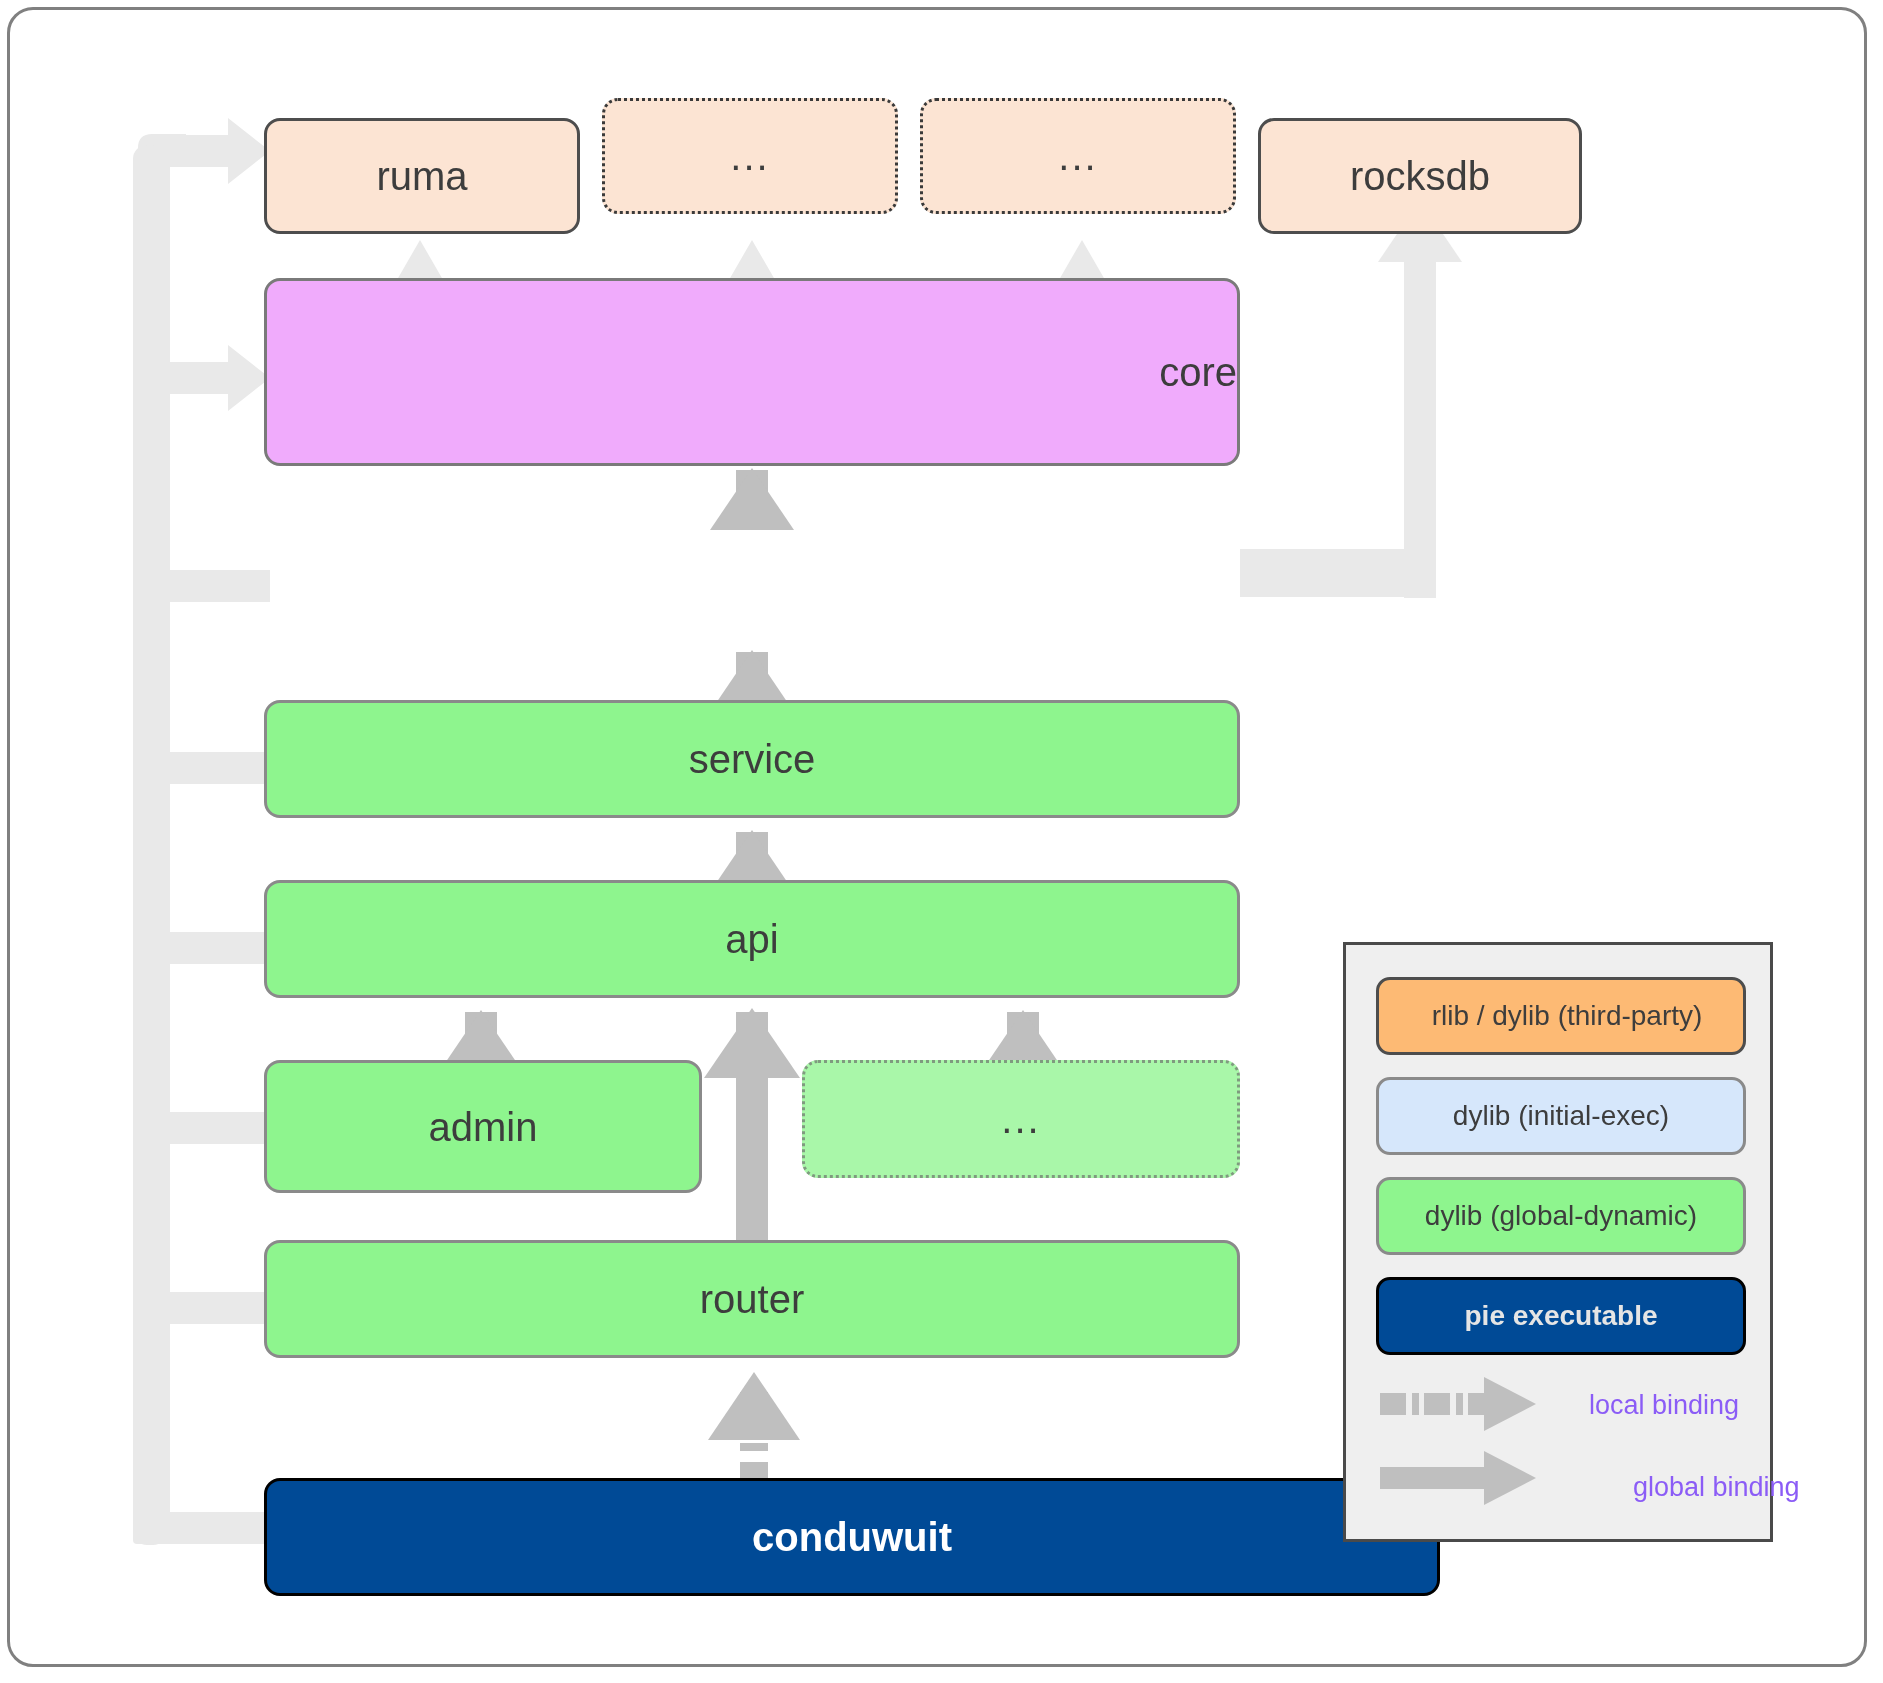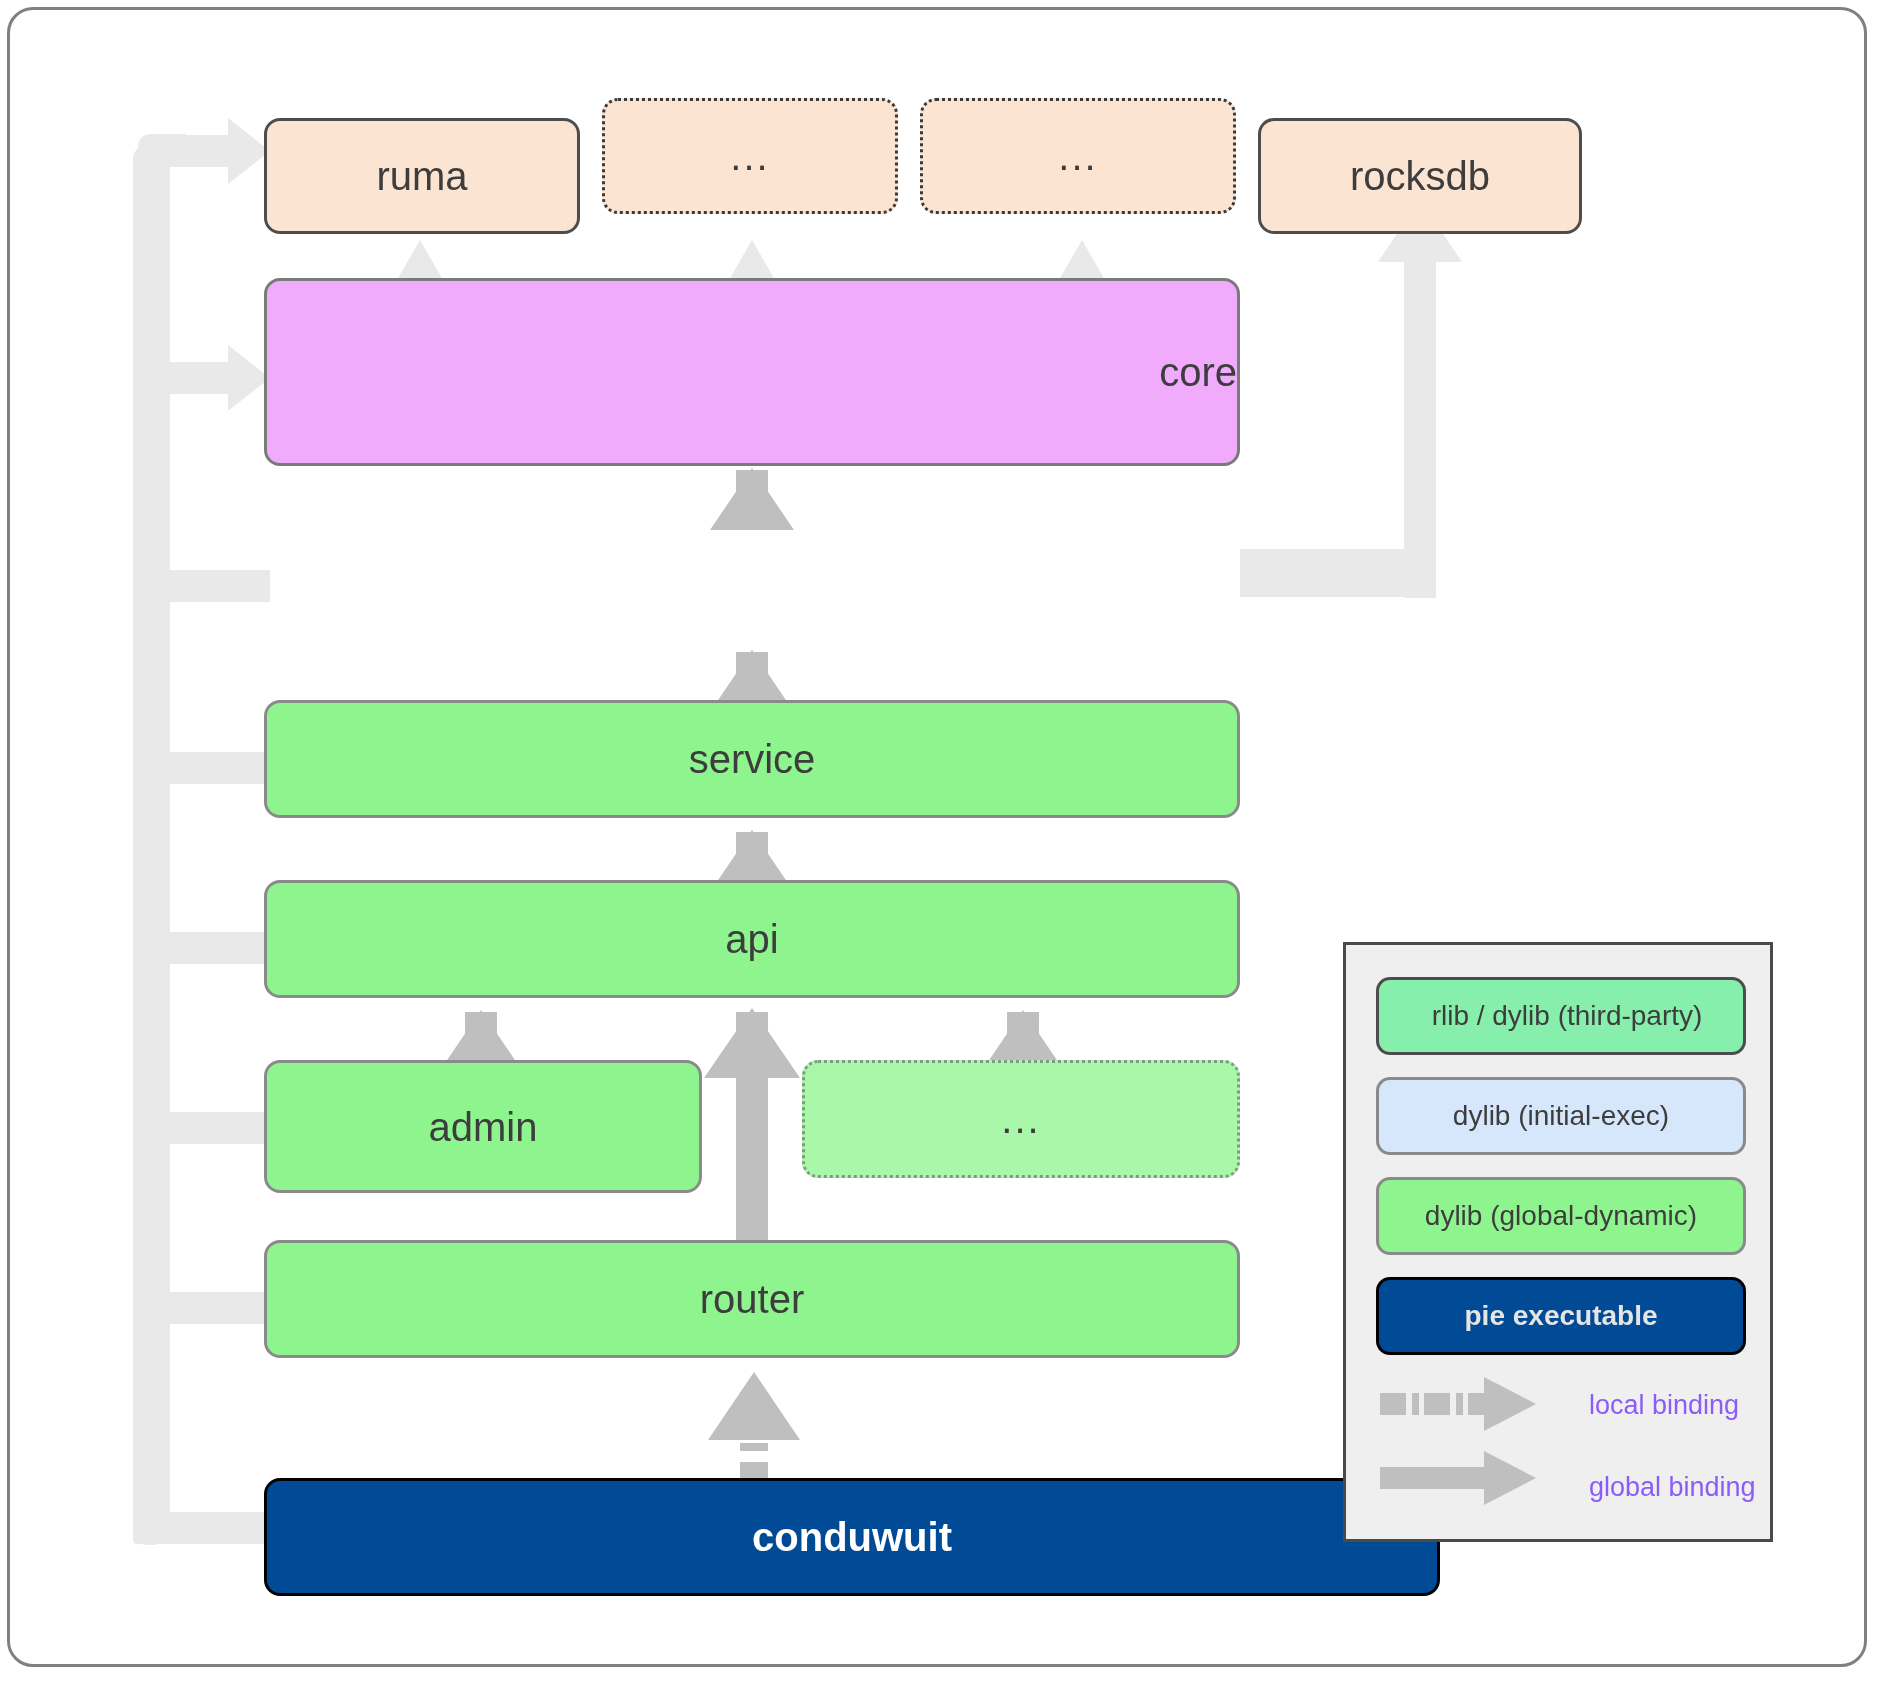--- a/index.html
+++ b/index.html
@@ -97,34 +97,34 @@
     width: 370px;
     height: 78px;
     box-sizing: border-box;
     border-radius: 14px;
     display: flex;
     align-items: center;
     justify-content: center;
     font-size: 28px;
     color: #3d3d3d;
   }
-  .lg-chip.third   { background:#86efac; border:3px solid #4d4d4d; top: 32px; padding-left: 12px; }
+  .lg-chip.third   { background:#fdba74; border:3px solid #4d4d4d; top: 32px; padding-left: 12px; }
   .lg-chip.initex  { background:#d6e7fb; border:3px solid #8a8a8a; top: 132px; }
   .lg-chip.globdy  { background:#8ef58e; border:3px solid #8a8a8a; top: 232px; }
   .lg-chip.pieexe  { background:#004a96; border:3px solid #000000; top: 332px;
                      color:#e5e5e5; font-weight:bold;align-items:center; }
   .lg-row-label {
     position: absolute;
     font-size: 27px;
     color: #8b5cf6;
     left: 243px;
     white-space: nowrap;
   }
   .lg-row-label.local  { top: 445px; }
-  .lg-row-label.global { top: 527px; }
+  .lg-row-label.global { top: 527px; margin-left: 44px; }
 </style>
 </head>
 <body>
 
 <div id="stage">
 
   <div id="frame"></div>
 
   <svg class="layer" viewBox="0 0 1883 1683">
     <g fill="#e9e9e9">

